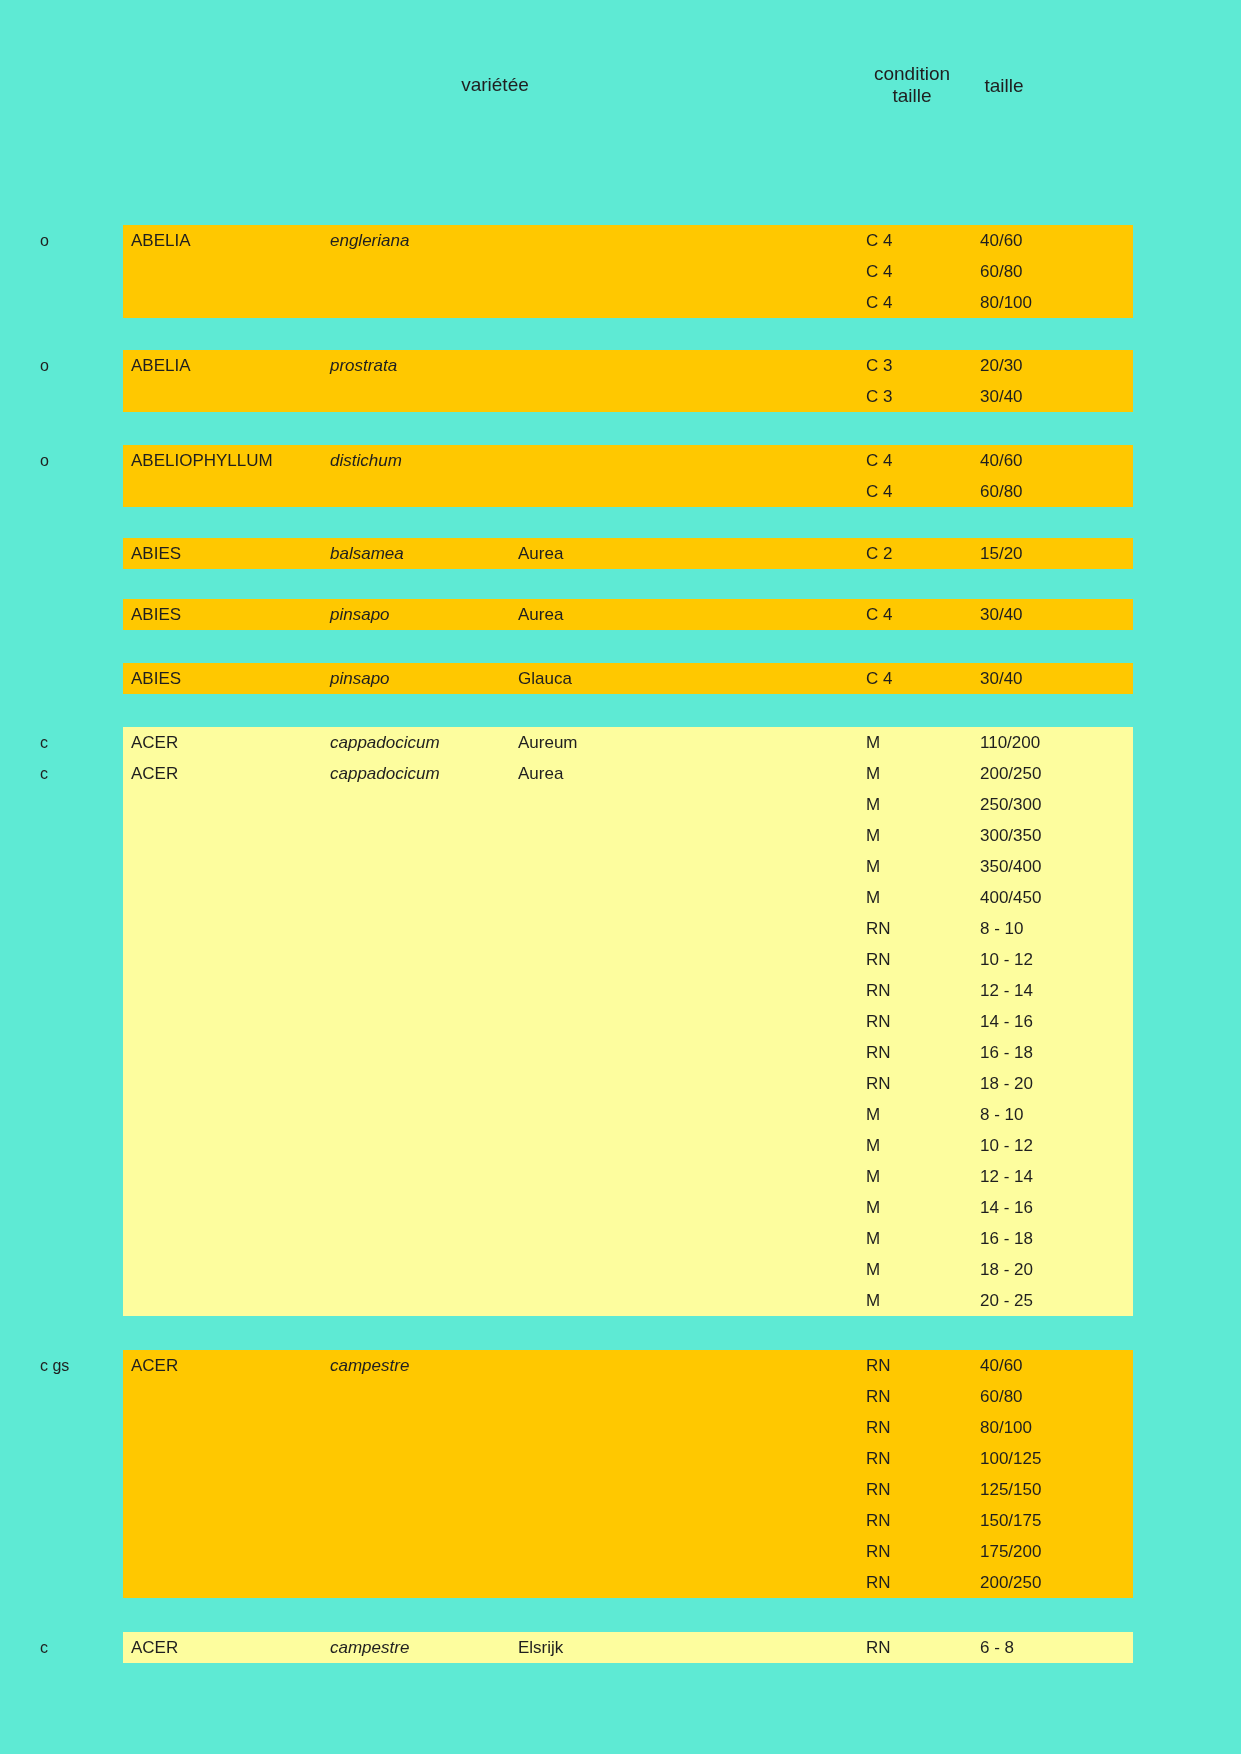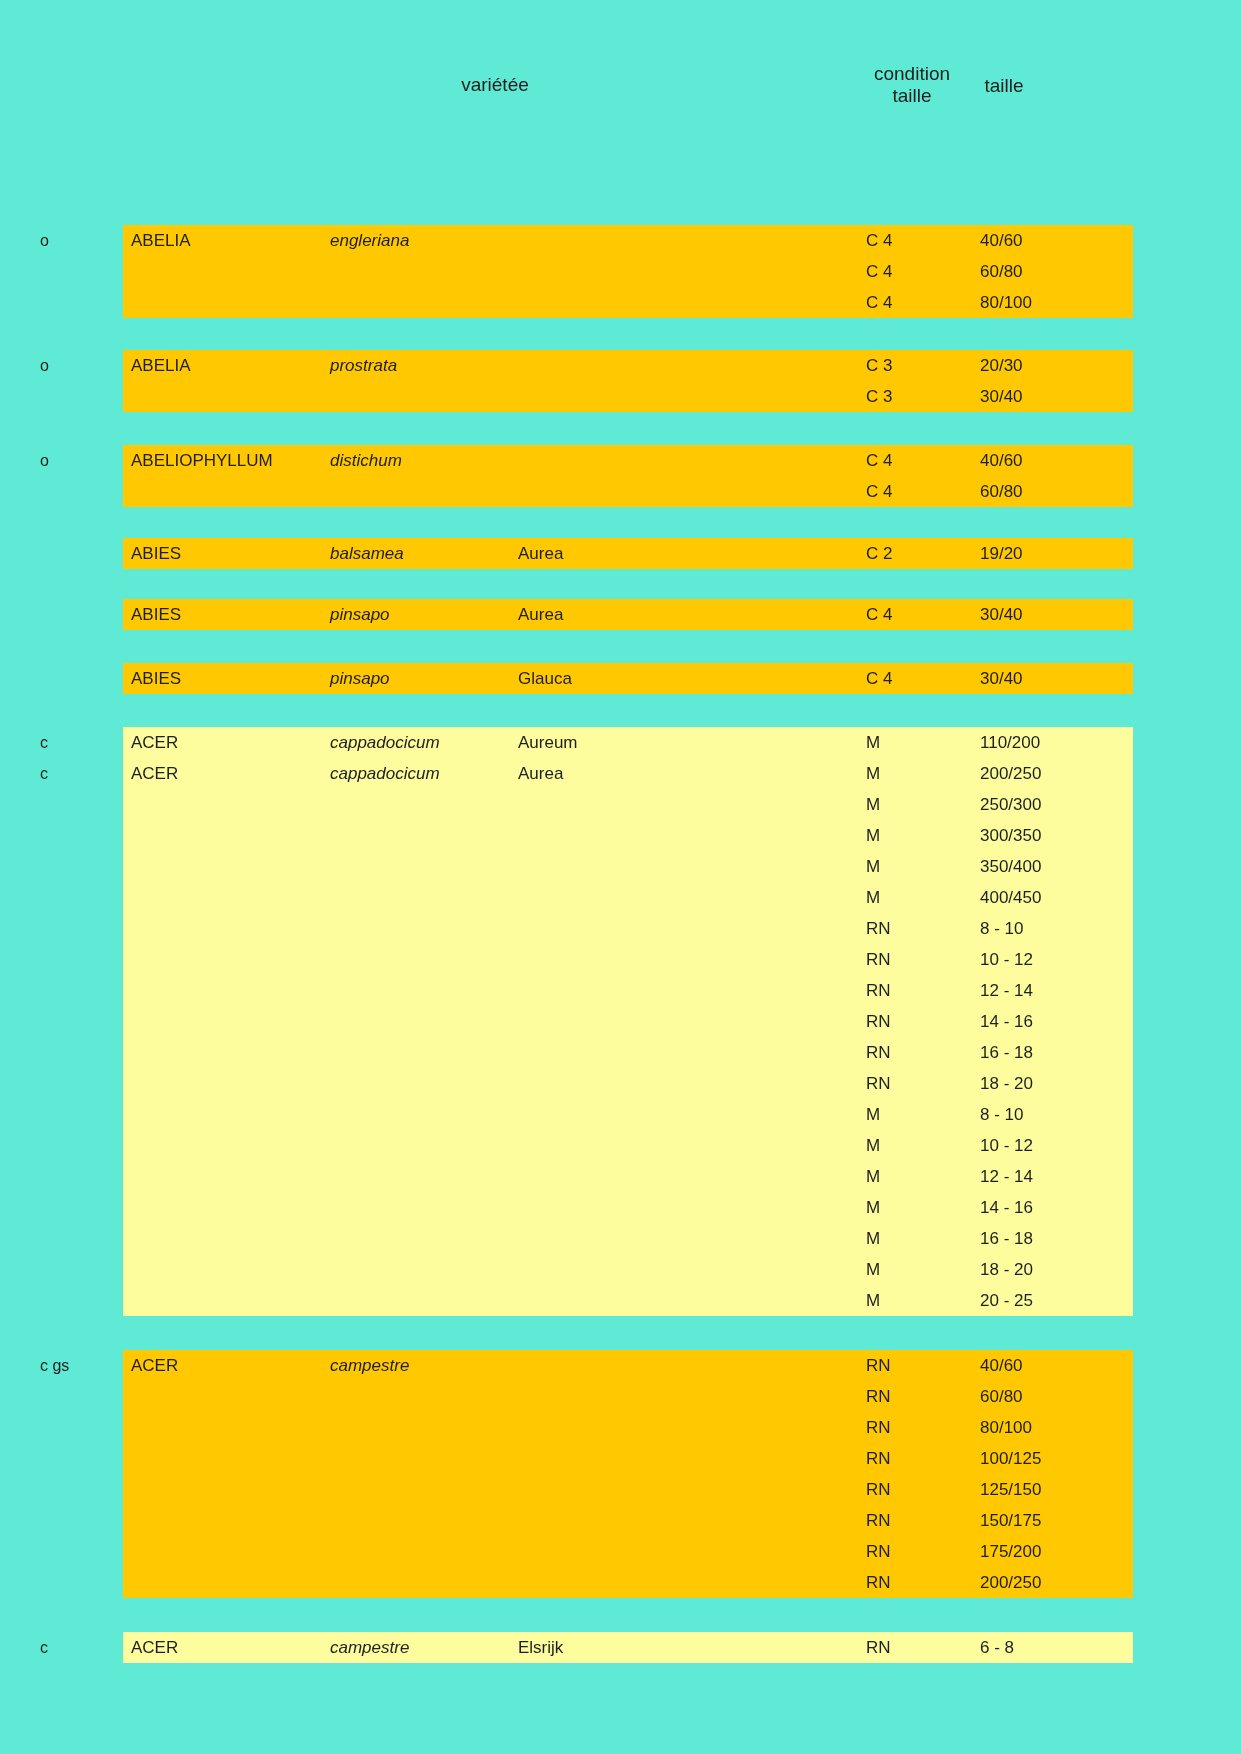--- a/index.html
+++ b/index.html
@@ -116,21 +116,21 @@
         </div>
       </div>
       <div class="block" style="top: 538px;">
         <div class="rows" style="background: rgb(255, 200, 0);">
           <div class="row" style="height: 31px;">
             <span class="cell label"></span>
             <span class="cell genus">ABIES</span>
             <span class="cell species">balsamea</span>
             <span class="cell cultivar">Aurea</span>
             <span class="cell cond">C 2</span>
-            <span class="cell size">19/20</span>
+            <span class="cell size">15/20</span>
           </div>
         </div>
       </div>
       <div class="block" style="top: 599px;">
         <div class="rows" style="background: rgb(255, 200, 0);">
           <div class="row" style="height: 31px;">
             <span class="cell label"></span>
             <span class="cell genus">ABIES</span>
             <span class="cell species">pinsapo</span>
             <span class="cell cultivar">Aurea</span>

